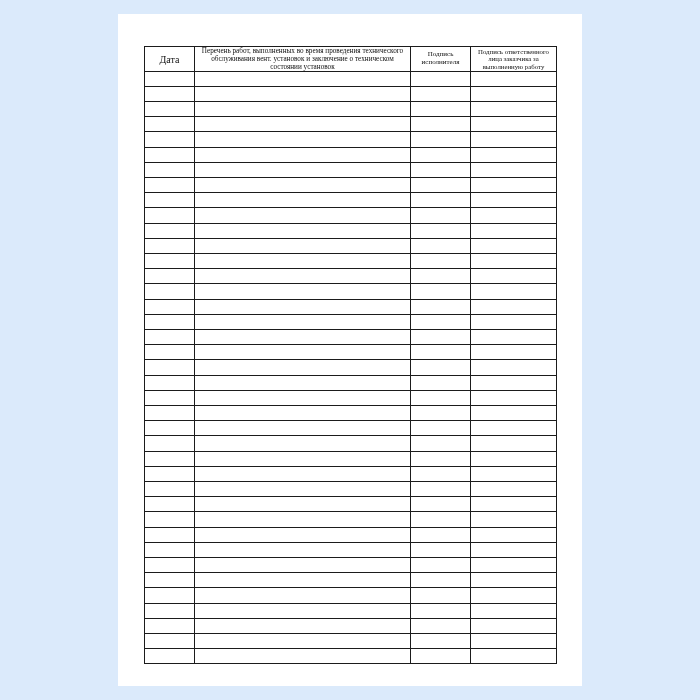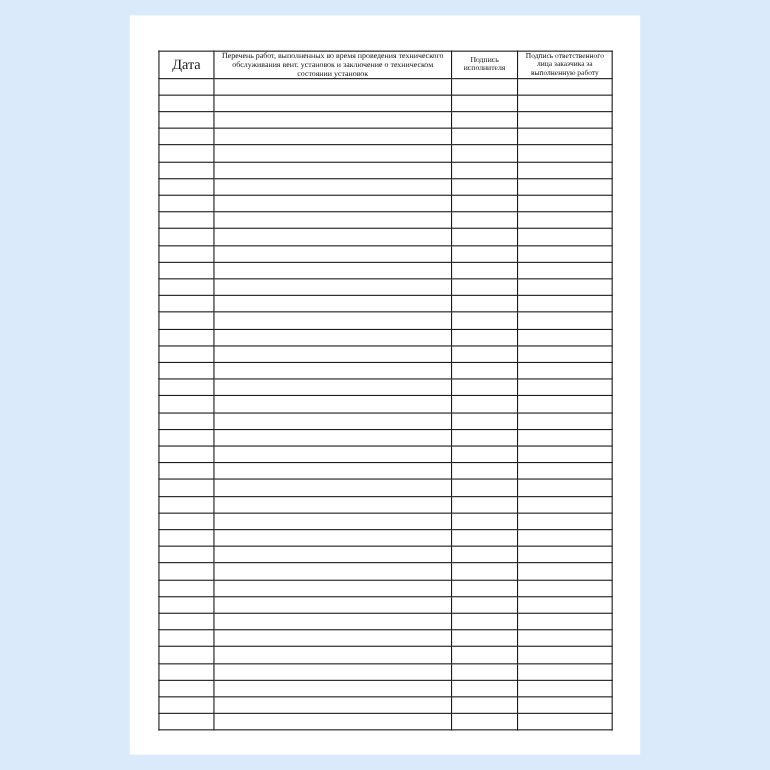--- a/index.html
+++ b/index.html
@@ -46,21 +46,21 @@
   }
   thead th {
     font-weight: normal;
     text-align: center;
     line-height: 1.12;
     padding: 3px 2px;
     font-size: 6.5px;
     color: #111111;
   }
   th.col-date {
-    font-size: 13px;
+    font-size: 10px;
   }
   th.col-works {
     font-size: 7.2px;
     padding: 4px 5px;
   }
   th.col-exec {
     font-size: 7px;
   }
   th.col-resp {
     font-size: 6.8px;

